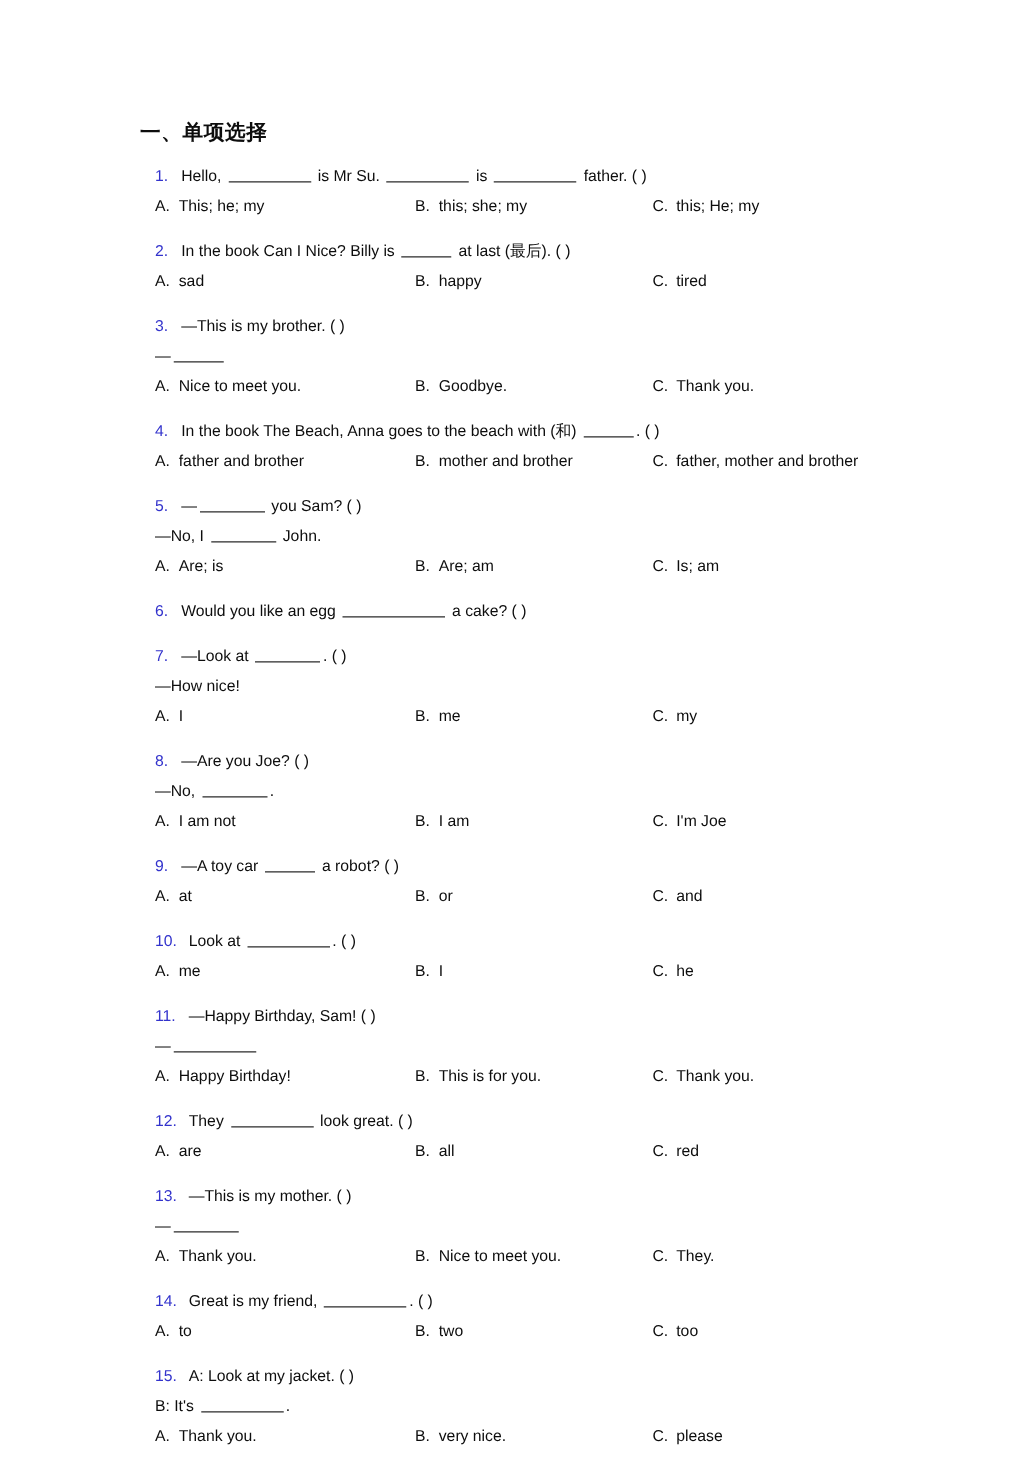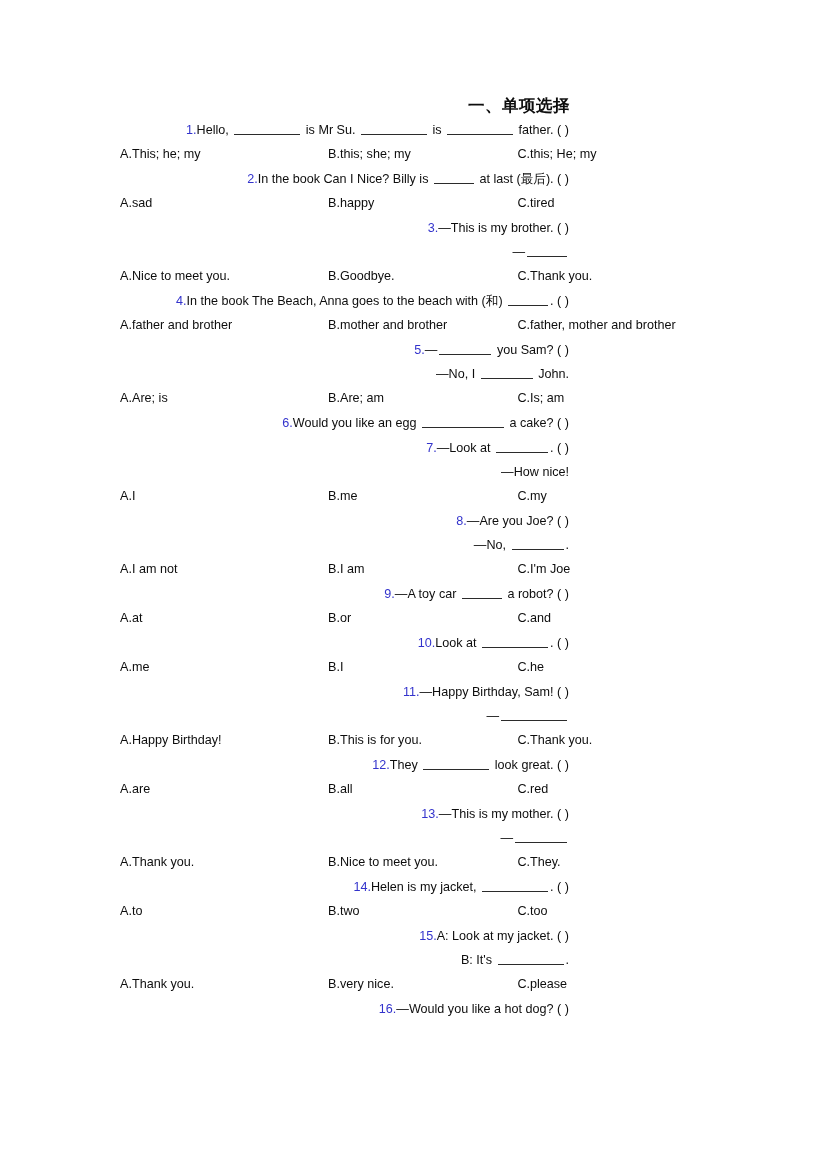--- a/index.html
+++ b/index.html
@@ -18,34 +18,33 @@
     position: relative;
   }
   .page {
     position: absolute;
     left: 0;
     top: 0;
     width: 688px;
     height: 1169px;
     box-sizing: border-box;
     padding: 95px 118px 0 112px;
-    text-align: right;
   }
   .section-title {
     font-size: 16.5px;
     font-weight: 700;
     letter-spacing: 0.5px;
     line-height: 22px;
     margin: 0 0 1px 0;
     color: #0d0d0d;
     font-family: "DejaVu Serif", "Liberation Serif", serif;
   }
   
   .q-block {
-    margin: 1px;
+    margin: 12px;
   }
   .stem, .cont, .opts {
     line-height: 24px;
     font-size: 12.6px;
     white-space: nowrap;
   }
   .stem {
     display: block;
   }
   .qnum {
@@ -200,21 +199,21 @@
       <div class="q-block">
         <div class="stem"><span class="qnum wide">13.</span><span class="stem-text"><span>—This is my mother. (  )</span></span></div>
         <div class="cont"><span>—</span><span class="blank b-md"></span></div>
         <div class="opts">
           <span class="opt a"><span class="opt-letter">A.</span><span>Thank you.</span></span>
           <span class="opt b"><span class="opt-letter">B.</span><span>Nice to meet you.</span></span>
           <span class="opt c"><span class="opt-letter">C.</span><span>They.</span></span>
         </div>
       </div>
       <div class="q-block">
-        <div class="stem"><span class="qnum wide">14.</span><span class="stem-text"><span>Helen is my jacket, </span><span class="blank b-lg"></span><span>. (  )</span></span></div>
+        <div class="stem"><span class="qnum wide">14.</span><span class="stem-text"><span>Great is my friend, </span><span class="blank b-lg"></span><span>. (  )</span></span></div>
         <div class="opts">
           <span class="opt a"><span class="opt-letter">A.</span><span>to</span></span>
           <span class="opt b"><span class="opt-letter">B.</span><span>two</span></span>
           <span class="opt c"><span class="opt-letter">C.</span><span>too</span></span>
         </div>
       </div>
       <div class="q-block">
         <div class="stem"><span class="qnum wide">15.</span><span class="stem-text"><span>A: Look at my jacket. (  )</span></span></div>
         <div class="cont"><span>B: It's </span><span class="blank b-lg"></span><span>.</span></div>
         <div class="opts">

